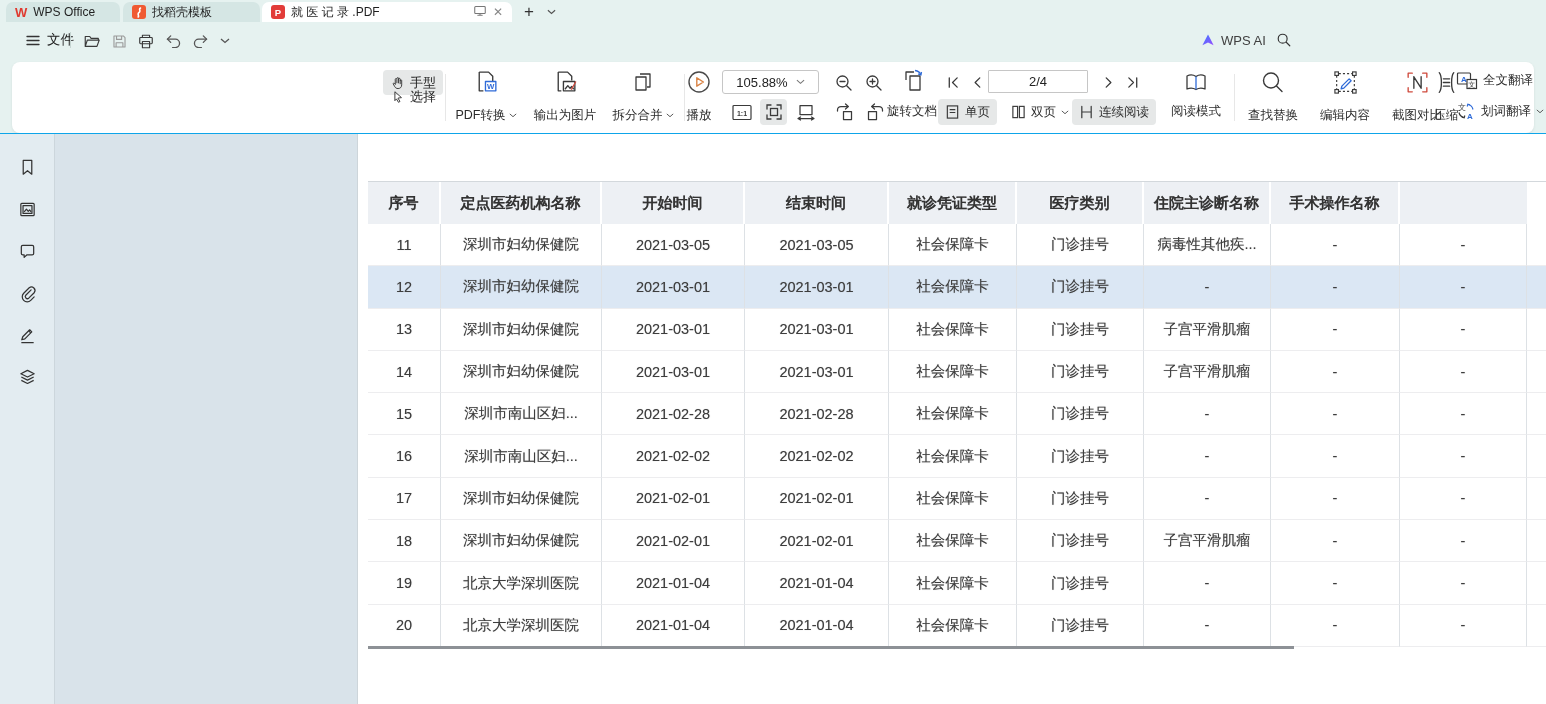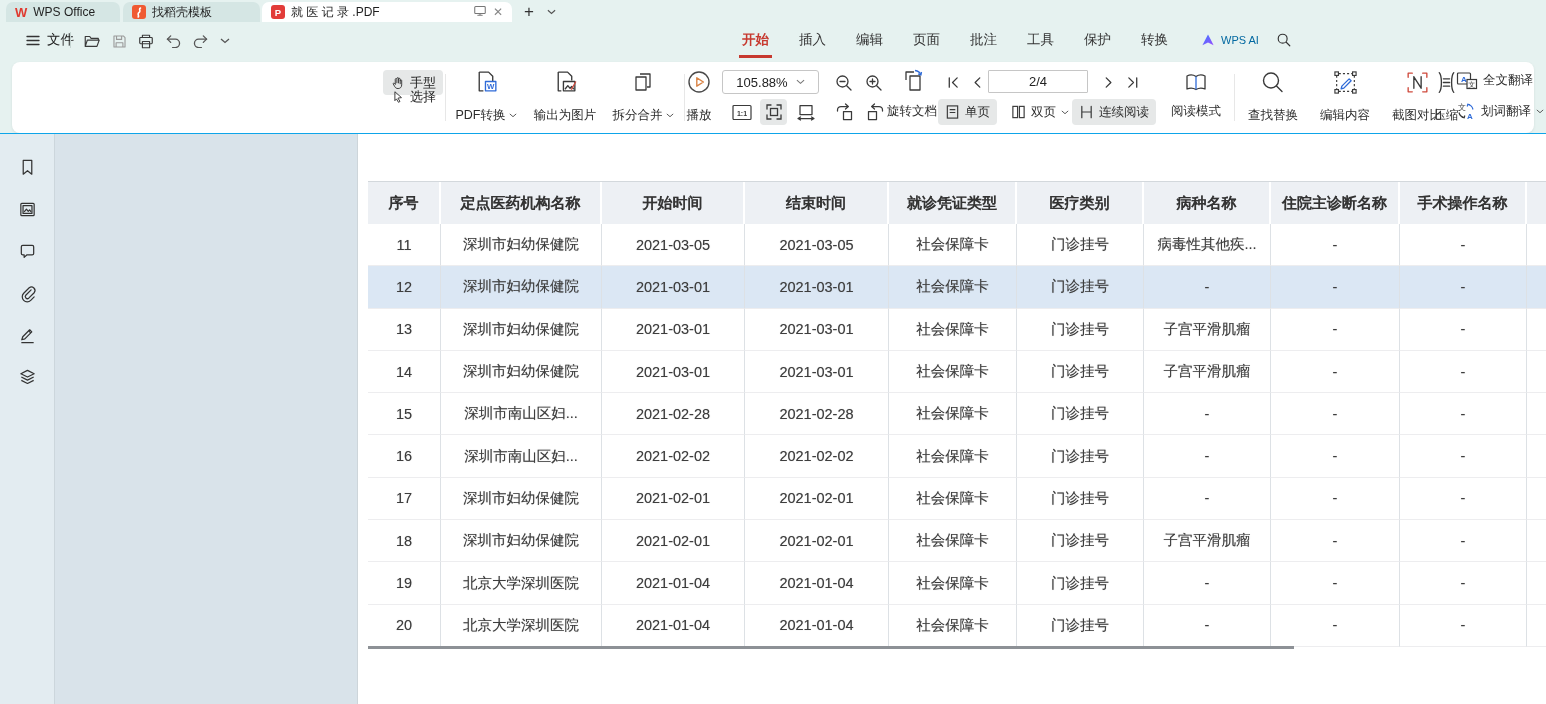--- a/index.html
+++ b/index.html
@@ -20,21 +20,21 @@
   .closex{color:#888;font-size:12px}
   
   .menubar{position:absolute;top:22px;left:0;width:100%;height:36px}
   .filegrp{position:absolute;left:26px;top:0;height:100%;display:flex;align-items:center;gap:7px;font-size:13.5px;color:#222}
   .qsep{position:absolute;left:70px;top:10px;width:1px;height:16px;background:#c6d5d2}
   .qbtn{position:absolute;top:9px;width:20px;height:20px;display:flex;align-items:center;justify-content:center}
   .menus{position:absolute;left:742px;top:0;height:100%;display:flex;align-items:center;gap:30px}
   .menu-item{font-size:13.5px;color:#333;position:relative;cursor:default}
   .menu-item.active{color:#c7392f;font-weight:bold}
   .menu-item.active::after{content:"";position:absolute;left:-3px;right:-3px;bottom:-9px;height:3px;background:#c7392f}
-  .wpsai{position:absolute;left:1200px;top:0;height:100%;display:flex;align-items:center;gap:5px;font-size:11px;color:#0369a1}
+  .wpsai{position:absolute;left:1200px;top:0;height:100%;display:flex;align-items:center;gap:5px;font-size:13px;color:#404040}
   .menusearch{position:absolute;left:1274px;top:8px;width:20px;height:20px;display:flex;align-items:center;justify-content:center}
   
   .panel{position:absolute;left:12px;top:62px;width:1522px;height:71px;background:#fff;border-radius:8px;box-shadow:0 1px 3px rgba(0,0,0,.08)}
   .tp{position:absolute}
   .pill{display:flex;align-items:center;gap:5px;height:25px;padding:0 7px;border-radius:4px;font-size:13px;color:#222}
   .pill.sel{background:#e6e8e8}
   .bigbtn{position:absolute;top:6px;height:59px;display:flex;flex-direction:column;align-items:center;justify-content:space-between;padding:1px 0 3px}
   .blabel{display:flex;align-items:center;gap:3px;font-size:12.5px;color:#2c2c2c;white-space:nowrap}
   .vsep{position:absolute;top:12px;width:1px;height:47px;background:#e7e7e7}
   .zoombox{position:absolute;left:710px;top:8px;width:97px;height:24px;border:1px solid #c6c6c6;border-radius:3px;display:flex;align-items:center;justify-content:center;gap:8px;font-size:13px;color:#222;background:#fff}
@@ -136,30 +136,20 @@
           <path d="M12 2l3.5 3.5L12 9"></path>
           <path d="M15.5 5.5H7a4.5 4.5 0 0 0 0 9h3"></path>
         </svg>
     </div>
     <div class="qbtn" style="left:215px">
       <svg width="10" height="6" viewBox="0 0 10 6" fill="none" stroke="#555" stroke-width="1.3">
           <path d="M1 1l4 3.5L9 1"></path>
         </svg>
     </div>
 
-    <div class="menus">
-        <span class="menu-item active">开始</span>
-        <span class="menu-item">插入</span>
-        <span class="menu-item">编辑</span>
-        <span class="menu-item">页面</span>
-        <span class="menu-item">批注</span>
-        <span class="menu-item">工具</span>
-        <span class="menu-item">保护</span>
-        <span class="menu-item">转换</span>
-      </div>
 
     <div class="wpsai">
       <svg width="16" height="16" viewBox="0 0 20 20">
           <defs>
             <linearGradient id="g1" x1="0" y1="0" x2="1" y2="1">
               <stop offset="0" stop-color="#3a7bff"></stop>
               <stop offset="1" stop-color="#9a4dff"></stop>
             </linearGradient>
           </defs>
           <path d="M3 16.5L10 3l3.4 6.3L17 16.5l-7-3.4z" fill="url(#g1)"></path>
@@ -471,21 +461,20 @@
 
   <div class="page">
     <div class="dtable">
       <div class="trow thead">
           <div class="th">序号</div>
           <div class="th">定点医药机构名称</div>
           <div class="th">开始时间</div>
           <div class="th">结束时间</div>
           <div class="th">就诊凭证类型</div>
           <div class="th">医疗类别</div>
-          <div class="th">病种名称</div>
           <div class="th">住院主诊断名称</div>
           <div class="th">手术操作名称</div>
           <div class="th"></div>
         </div>
       <div class="tbody">
           <div class="trow">
             <div class="tcell">11</div>
             <div class="tcell">深圳市妇幼保健院</div>
             <div class="tcell">2021-03-05</div>
             <div class="tcell">2021-03-05</div>

